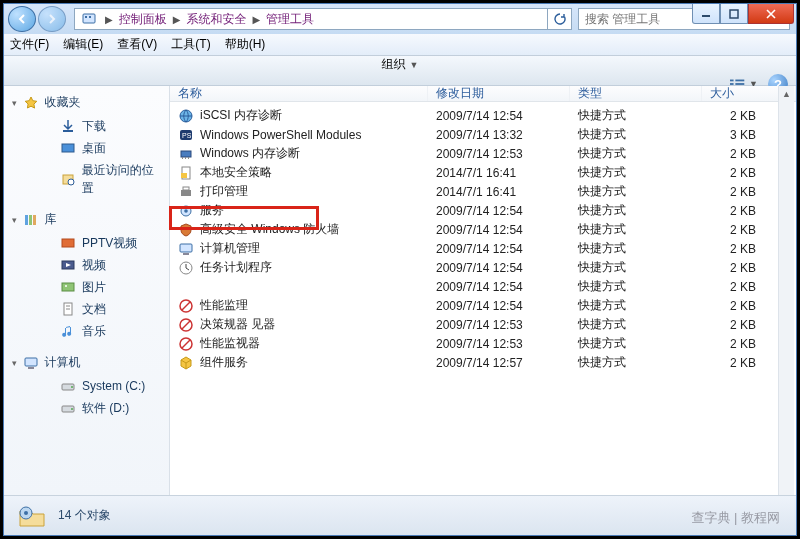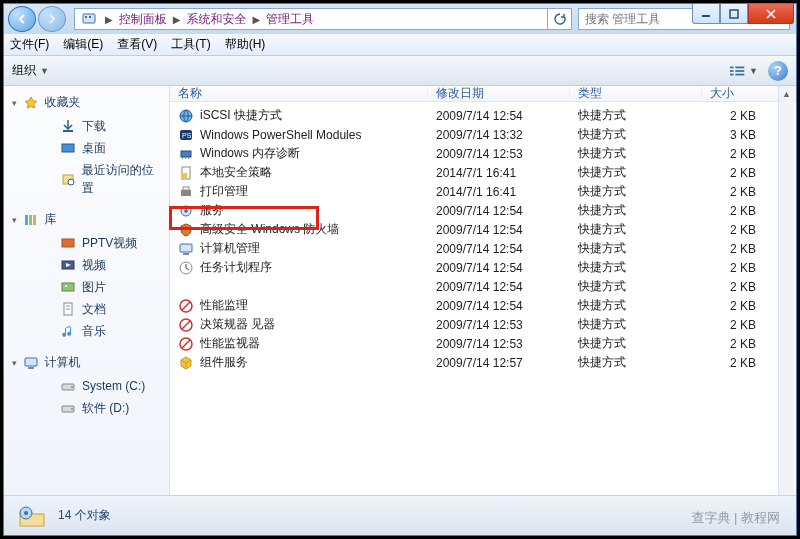--- a/index.html
+++ b/index.html
@@ -23,21 +23,21 @@
 .win-controls { position: absolute; top: 0; right: 2px; display: flex; height: 20px; }
 .win-btn { width: 28px; height: 20px; border: 1px solid #6f8fb3; border-top: none; display: flex; align-items: center; justify-content: center; font-size: 10px; background: linear-gradient(#e8f3ff,#cfe3fb); cursor: pointer; }
 .win-btn:first-child { border-bottom-left-radius: 3px; }
 .win-btn.close { width: 46px; background: linear-gradient(#ef6b56,#d23a13); color: #fff; border-bottom-right-radius: 3px; border-color: #a33; }
 
 
 .menubar { height: 22px; background: linear-gradient(#f6f9fe,#e3edf9); border-bottom: 1px solid #c2cedb; display: flex; align-items: center; font-size: 12px; padding: 0 6px; gap: 14px; }
 .menubar span { cursor: pointer; }
 
 
-.toolbar { height: 30px; background: linear-gradient(#f4f8fd,#dde6ef); border-bottom: 1px solid #c2cedb; display: flex; align-items: center; padding: 0 8px; font-size: 12px; }
+.toolbar { height: 30px; background: linear-gradient(#f4f8fd,#dde6ef); border-bottom: 1px solid #c2cedb; display: flex; align-items: center; padding: 0 8px; font-size: 12px; flex-direction: column; }
 .toolbar-left { display: flex; align-items: center; gap: 4px; cursor: pointer; }
 .toolbar-right { margin-left: auto; display: flex; align-items: center; gap: 10px; }
 .chev { font-size: 9px; color: #555; }
 .view-btn { width: 28px; height: 22px; display: flex; align-items: center; justify-content: center; cursor: pointer; }
 .help-btn { width: 20px; height: 20px; border-radius: 50%; background: radial-gradient(circle at 30% 30%,#a9d4ff,#3a7ac2); color: #fff; font-size: 13px; font-weight: bold; display: flex; align-items: center; justify-content: center; cursor: pointer; }
 
 
 .body { flex: 1; display: flex; overflow: hidden; background: #fff; }
 .sidebar { width: 166px; border-right: 1px solid #d9e0e8; padding: 6px 0 0 0; overflow-y: auto; font-size: 12px; background: linear-gradient(#fbfcfe,#f1f5fa); }
 .side-group { margin-bottom: 10px; }
@@ -317,21 +317,21 @@
       </div>
       <div class="rows" id="rows">
             <div class="row">
               <div class="c name">
                 <span class="fi">
                   <svg width="14" height="14">
                     <circle cx="7" cy="7" r="6" fill="#6db5e8" stroke="#2b5d9b"></circle>
                     <path d="M1 7h12M7 1c3 3 3 9 0 12M7 1c-3 3-3 9 0 12" stroke="#2b5d9b" fill="none"></path>
                   </svg>
                 </span>
-                <span>iSCSI 快捷方式</span>
+                <span>iSCSI 内存诊断</span>
               </div>
               <div class="c date">2009/7/14 12:54</div>
               <div class="c type">快捷方式</div>
               <div class="c size">2 KB</div>
             </div>
             <div class="row">
               <div class="c name">
                 <span class="fi">
                   <svg width="14" height="14">
                     <rect x="1" y="2" width="12" height="10" rx="2" fill="#1d3a6e"></rect>

